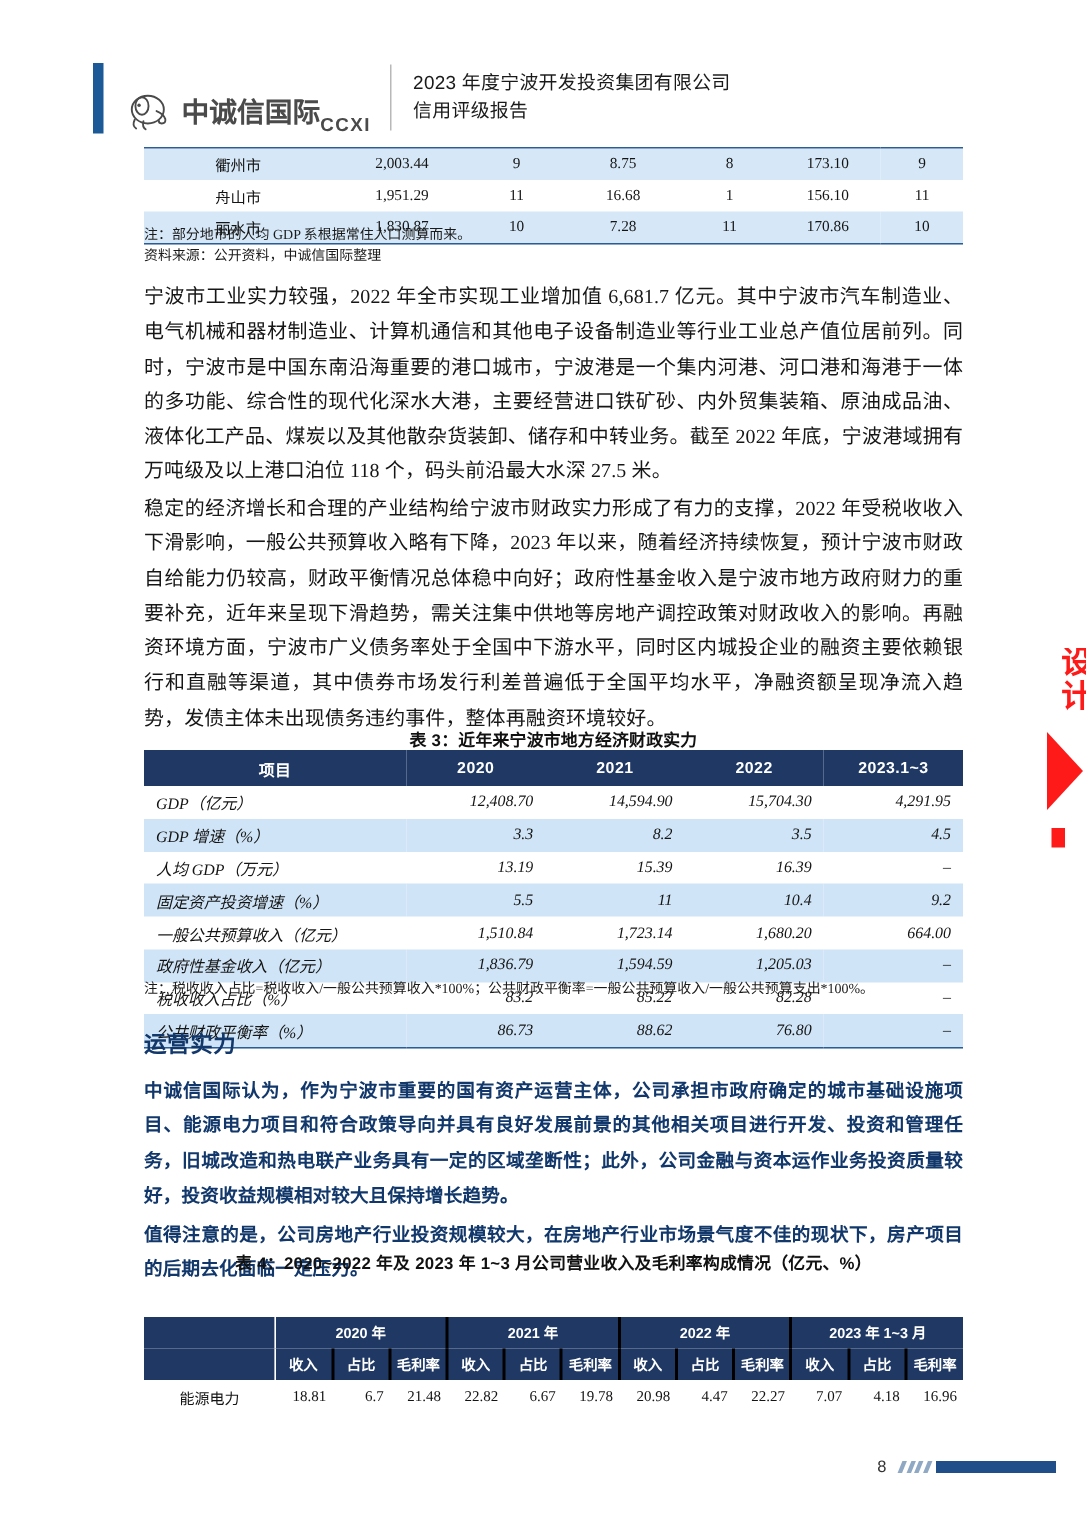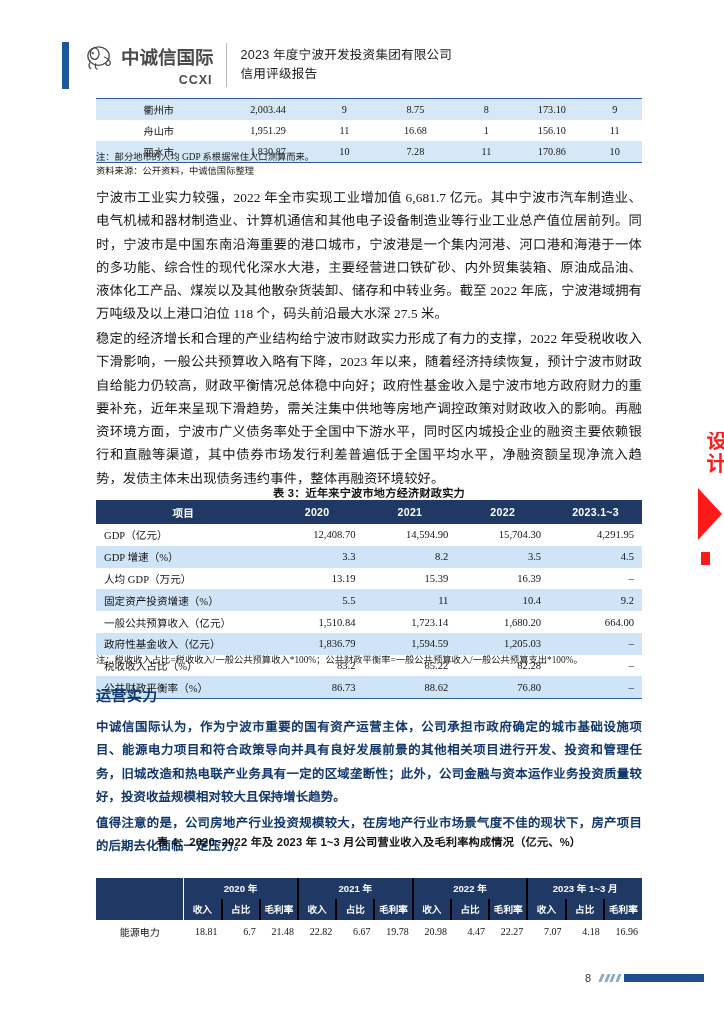--- a/index.html
+++ b/index.html
@@ -33,21 +33,21 @@
   }
   .hdr-bar {
     width: 7px;
     height: 47px;
     background: #1b5a96;
     margin-right: 14px;
     flex: none;
   }
   .logo-block {
     display: flex;
-    flex-direction: column;
+    flex-direction: row;
     align-items: flex-end;
     justify-content: center;
     height: 47px;
     padding-right: 12px;
   }
   .logo-row {
     display: flex;
     align-items: center;
   }
   .logo-mark {
@@ -154,20 +154,21 @@
     font-weight: bold;
     font-size: 10.6px;
     padding: 4.5px 8px;
     text-align: center;
     letter-spacing: 0.3px;
   }
   .t3 tbody td {
     padding: 3.4px 8px;
     color: #141414;
     font-size: 10.6px;
+    font-style: italic;
   }
   .t3 tbody td.lbl { text-align: left; }
   .t3 tbody td.val { text-align: right; }
   .t3 tbody tr.alt td { background: #cfe4f6; }
   .t3 tbody tr:last-child td { border-bottom: 1.6px solid #2a5d93; }
 
   
   .t4 { font-size: 9.6px; }
   .t4 th {
     background: #1f3864;

